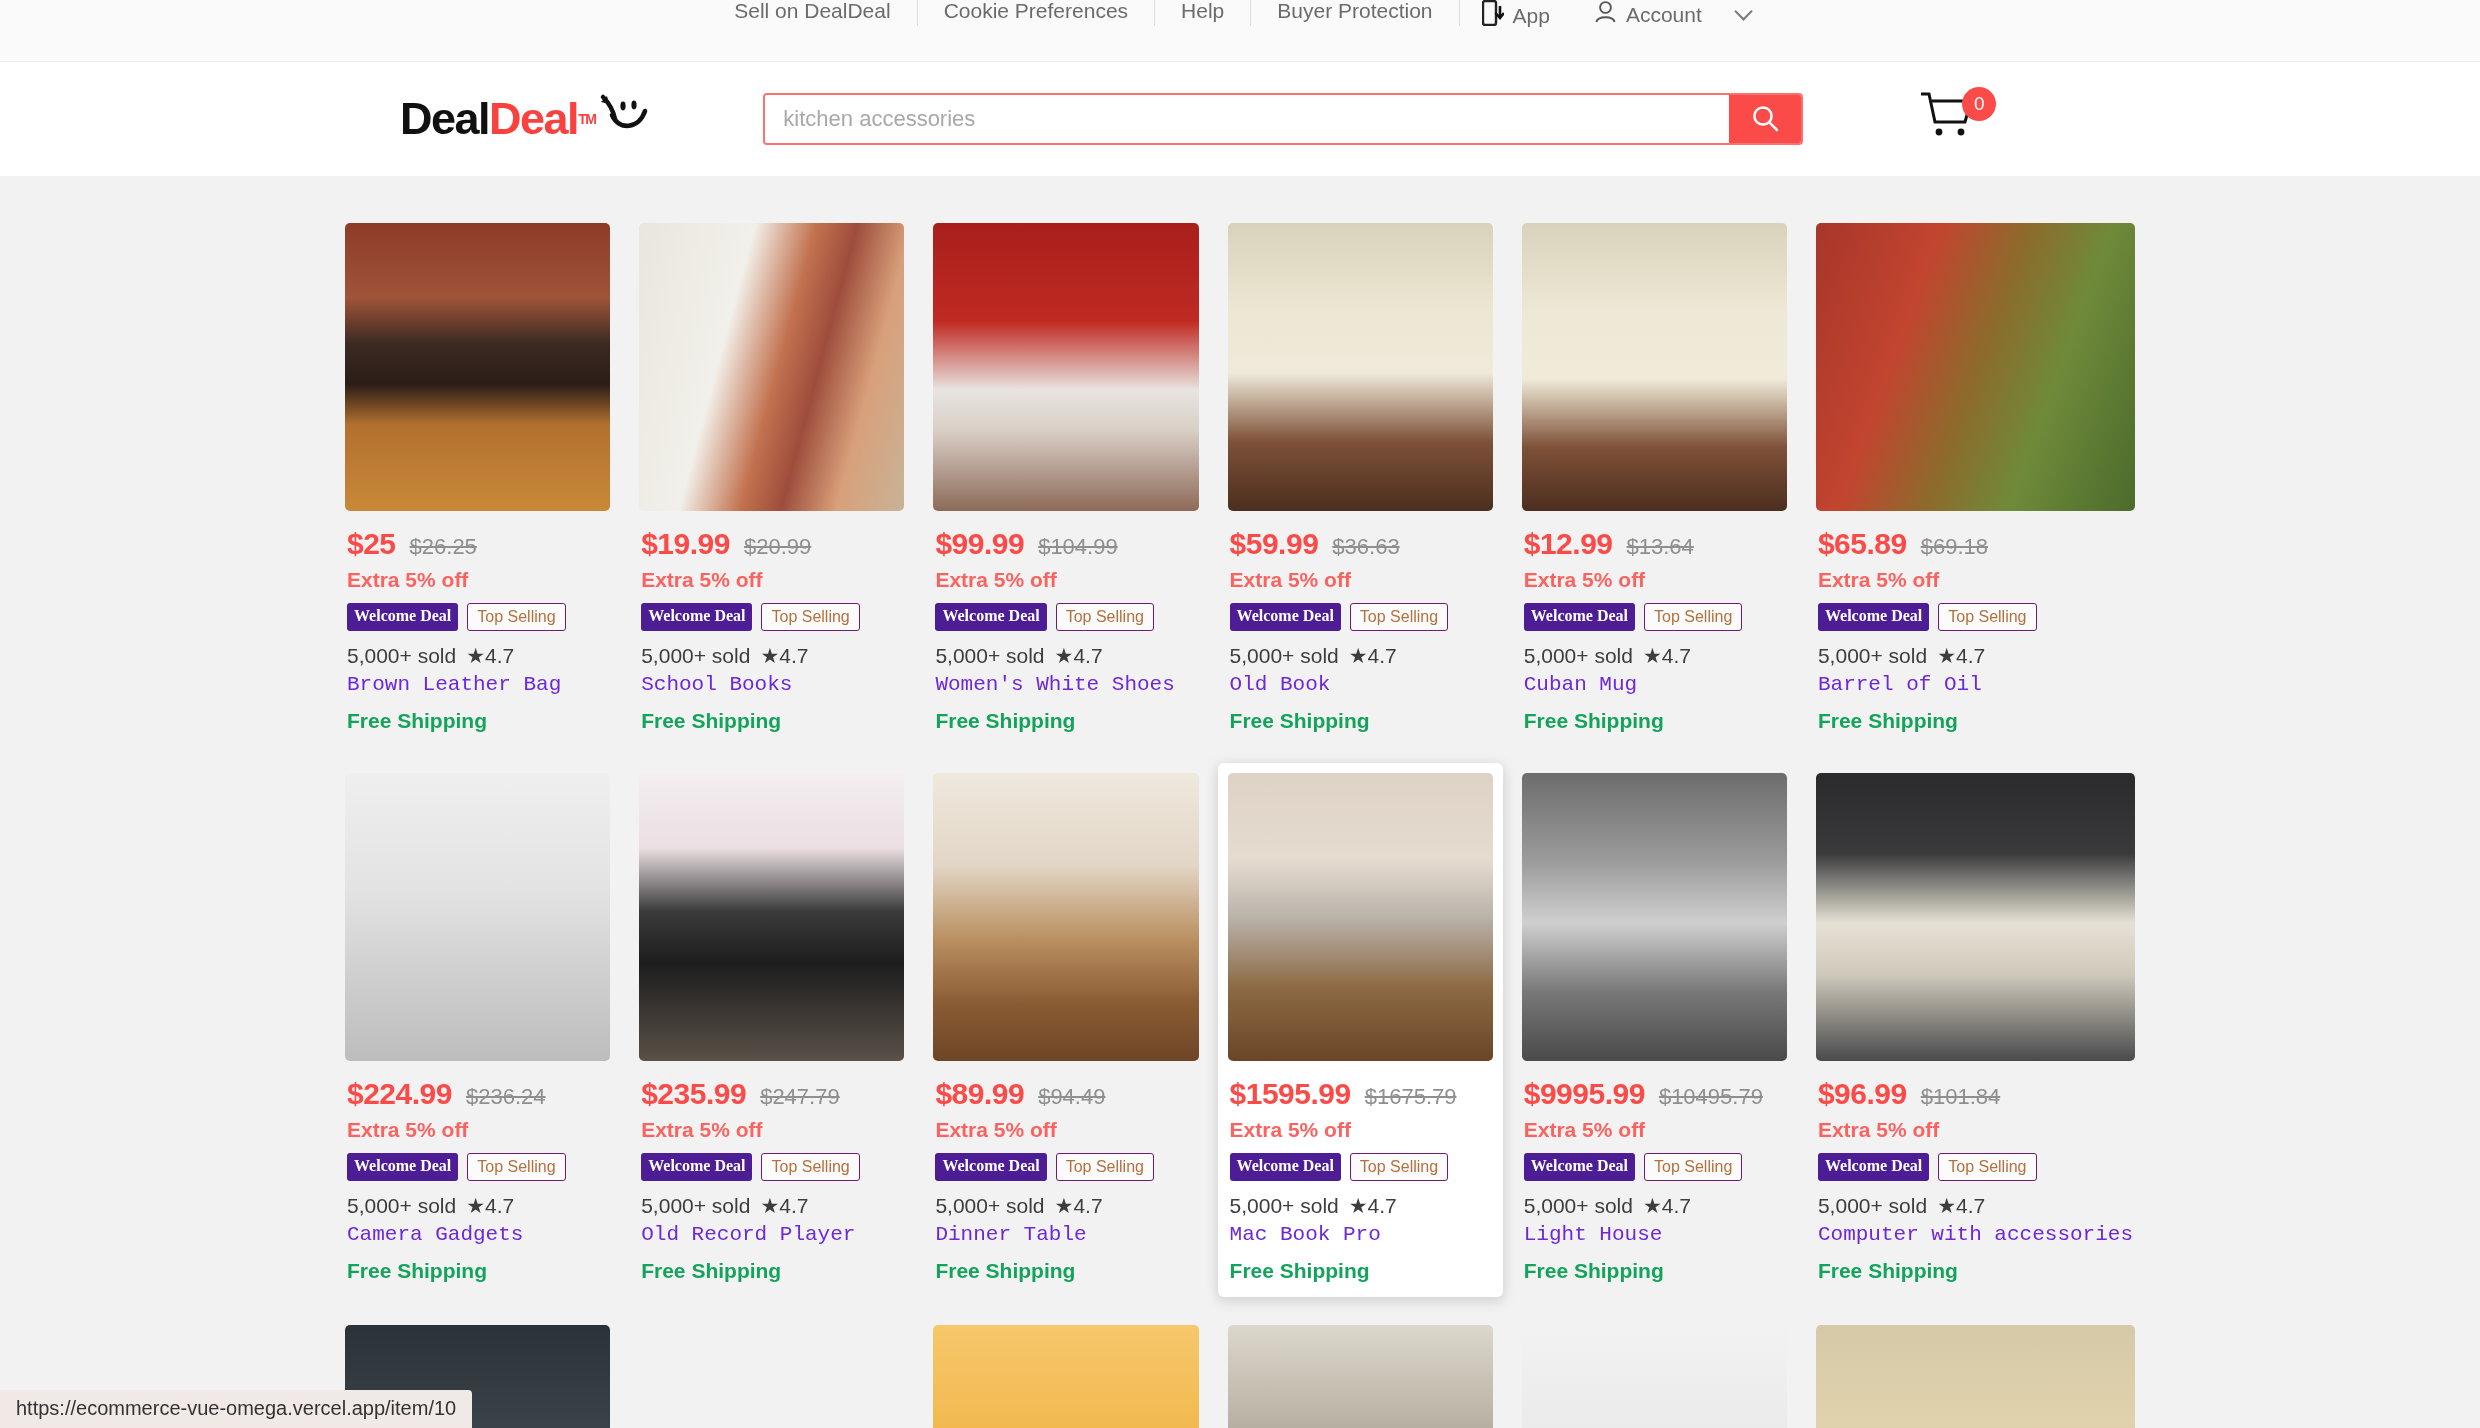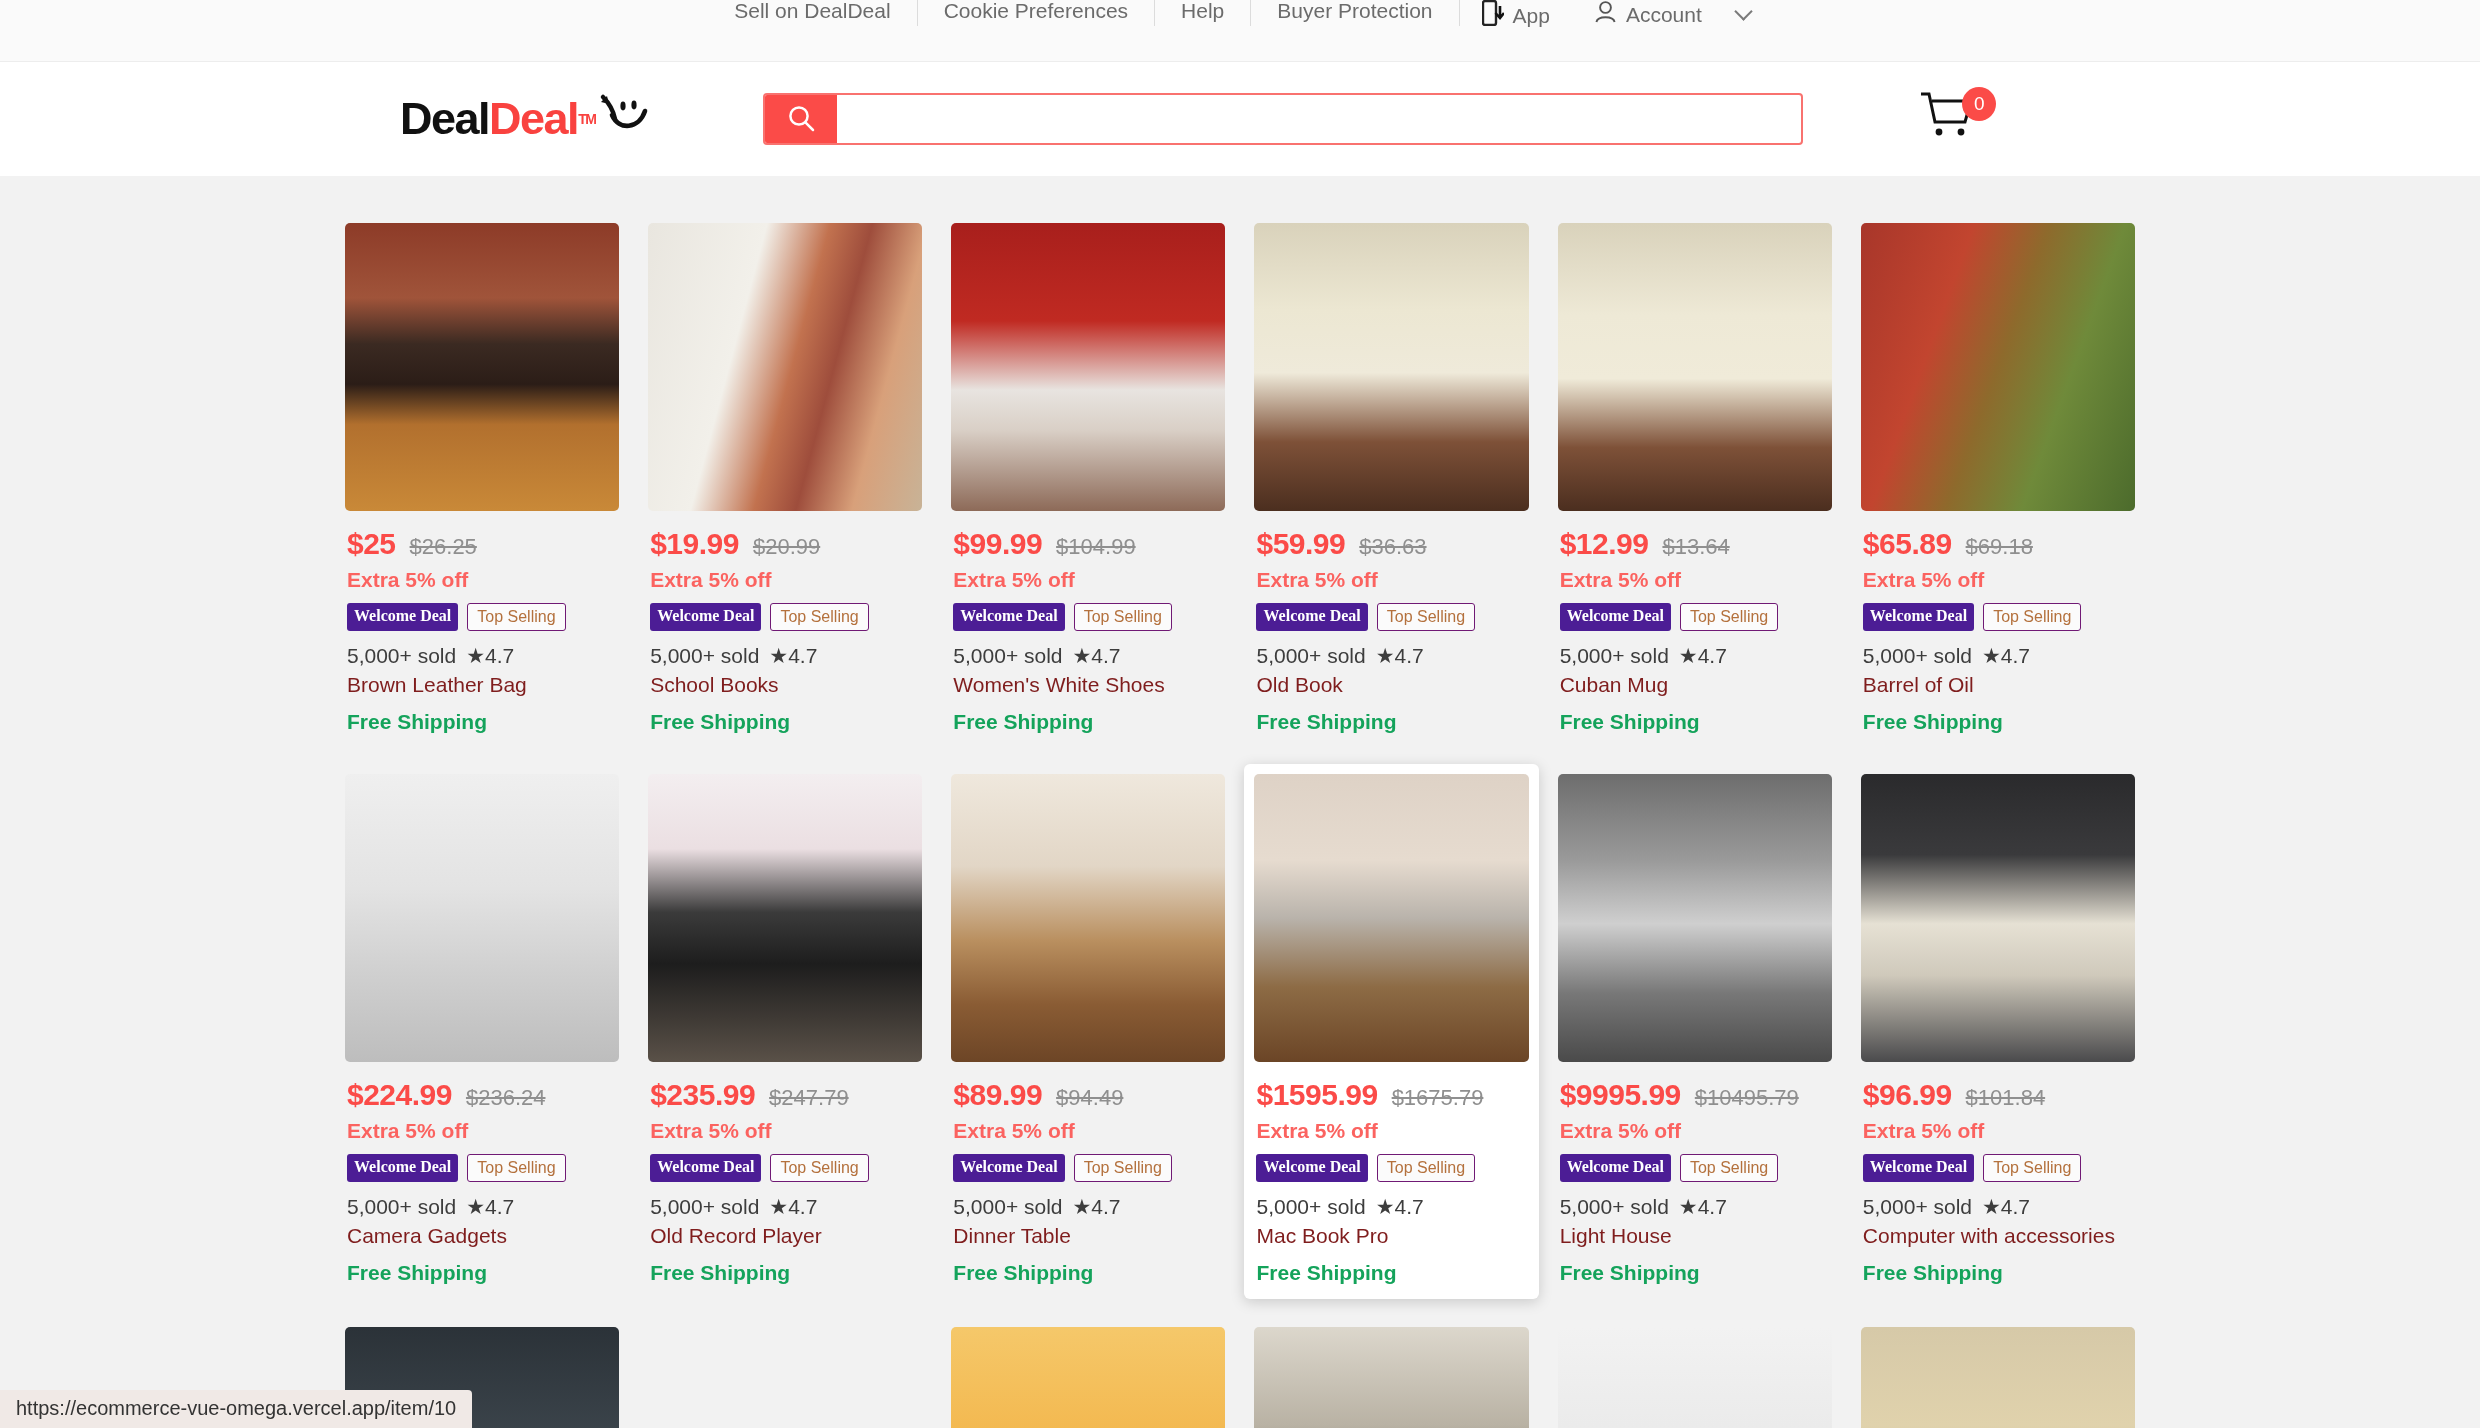--- a/index.html
+++ b/index.html
@@ -125,21 +125,21 @@
   .badge-welcome {
     background: #4c1d95; color: #fff; font-size: 16px; font-weight: bold;
     padding: 4px 7px; border-radius: 3px; white-space: nowrap; font-family: Liberation Serif, serif;
   }
   .badge-top {
     background: #fbfbfb; color: #b4713d; font-size: 16px;
     padding: 4px 9px; border-radius: 3px; border: 1px solid #701a75; white-space: nowrap;
   }
   .sold { font-size: 21px; color: #3d3d3d; margin-top: 13px; }
   .sold .star { margin-left: 10px; }
-  .title { font-size: 21px; color: #7f1d1d; margin-top: 5px; white-space: nowrap; overflow: hidden; text-overflow: ellipsis; }
+  .title { font-size: 21px; color: #6d28d9; margin-top: 5px; white-space: nowrap; overflow: hidden; text-overflow: ellipsis; font-family: Liberation Mono, monospace; }
   .ship { font-size: 21px; color: #14a35b; font-weight: bold; margin-top: 13px; }
 
   
   .status-bar {
     position: absolute; left: 0; bottom: 0;
     background: #f0e9e6;
     color: #333; font-size: 20px;
     padding: 7px 16px 8px 16px;
     border-top-right-radius: 4px;
     white-space: nowrap;
@@ -191,20 +191,21 @@
         <path d="M4 4 C10 10 14 16 16 26" fill="none" stroke="#111" stroke-width="4.5" stroke-linecap="round"></path>
         <path d="M2 9 L8 3 L10 11 Z" fill="#111"></path>
         <ellipse cx="24" cy="13" rx="2.6" ry="4.4" fill="#111"></ellipse>
         <ellipse cx="35" cy="12" rx="2.6" ry="4.4" fill="#111"></ellipse>
         <path d="M13 22 C20 38 40 36 46 18" fill="none" stroke="#111" stroke-width="4.6" stroke-linecap="round"></path>
       </svg>
     </span>
   </div>
 
   <div class="search-wrap">
+    <input class="search-input" type="text" placeholder="kitchen accessories" style="">
     <button class="search-btn">
       <span>
         <svg width="30" height="30" viewBox="0 0 30 30">
           <circle cx="13" cy="13" r="8.6" fill="none" stroke="#fff" stroke-width="2.5"></circle>
           <path d="M19.4 19.4 L27 27" stroke="#fff" stroke-width="2.5" stroke-linecap="round"></path>
         </svg>
       </span>
     </button>
   </div>
 

